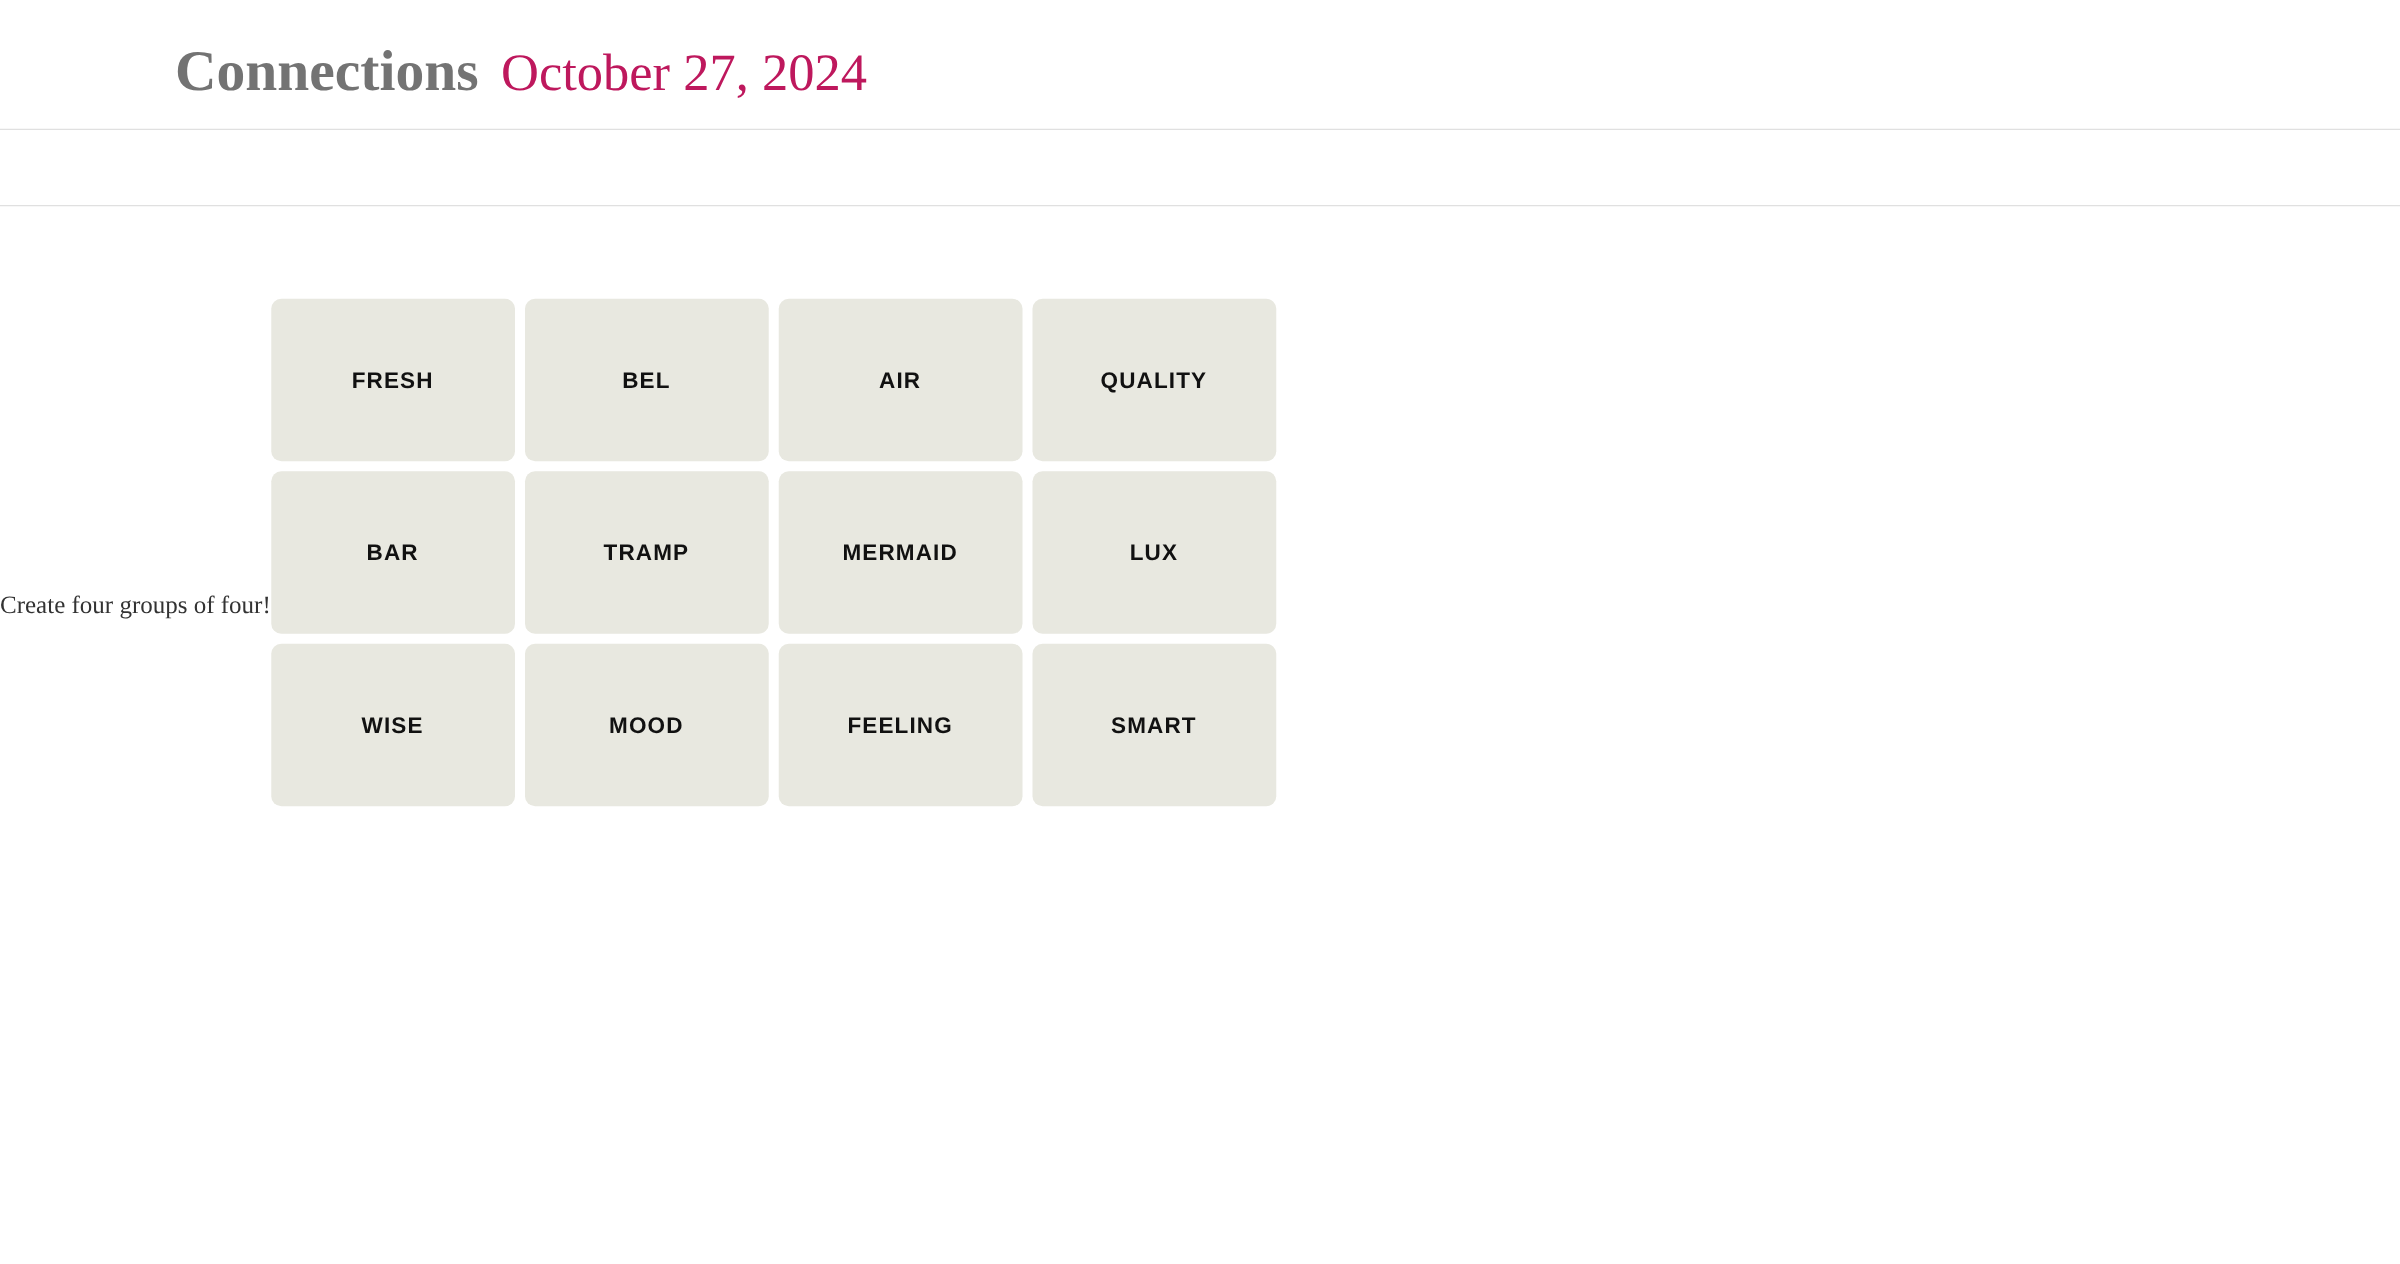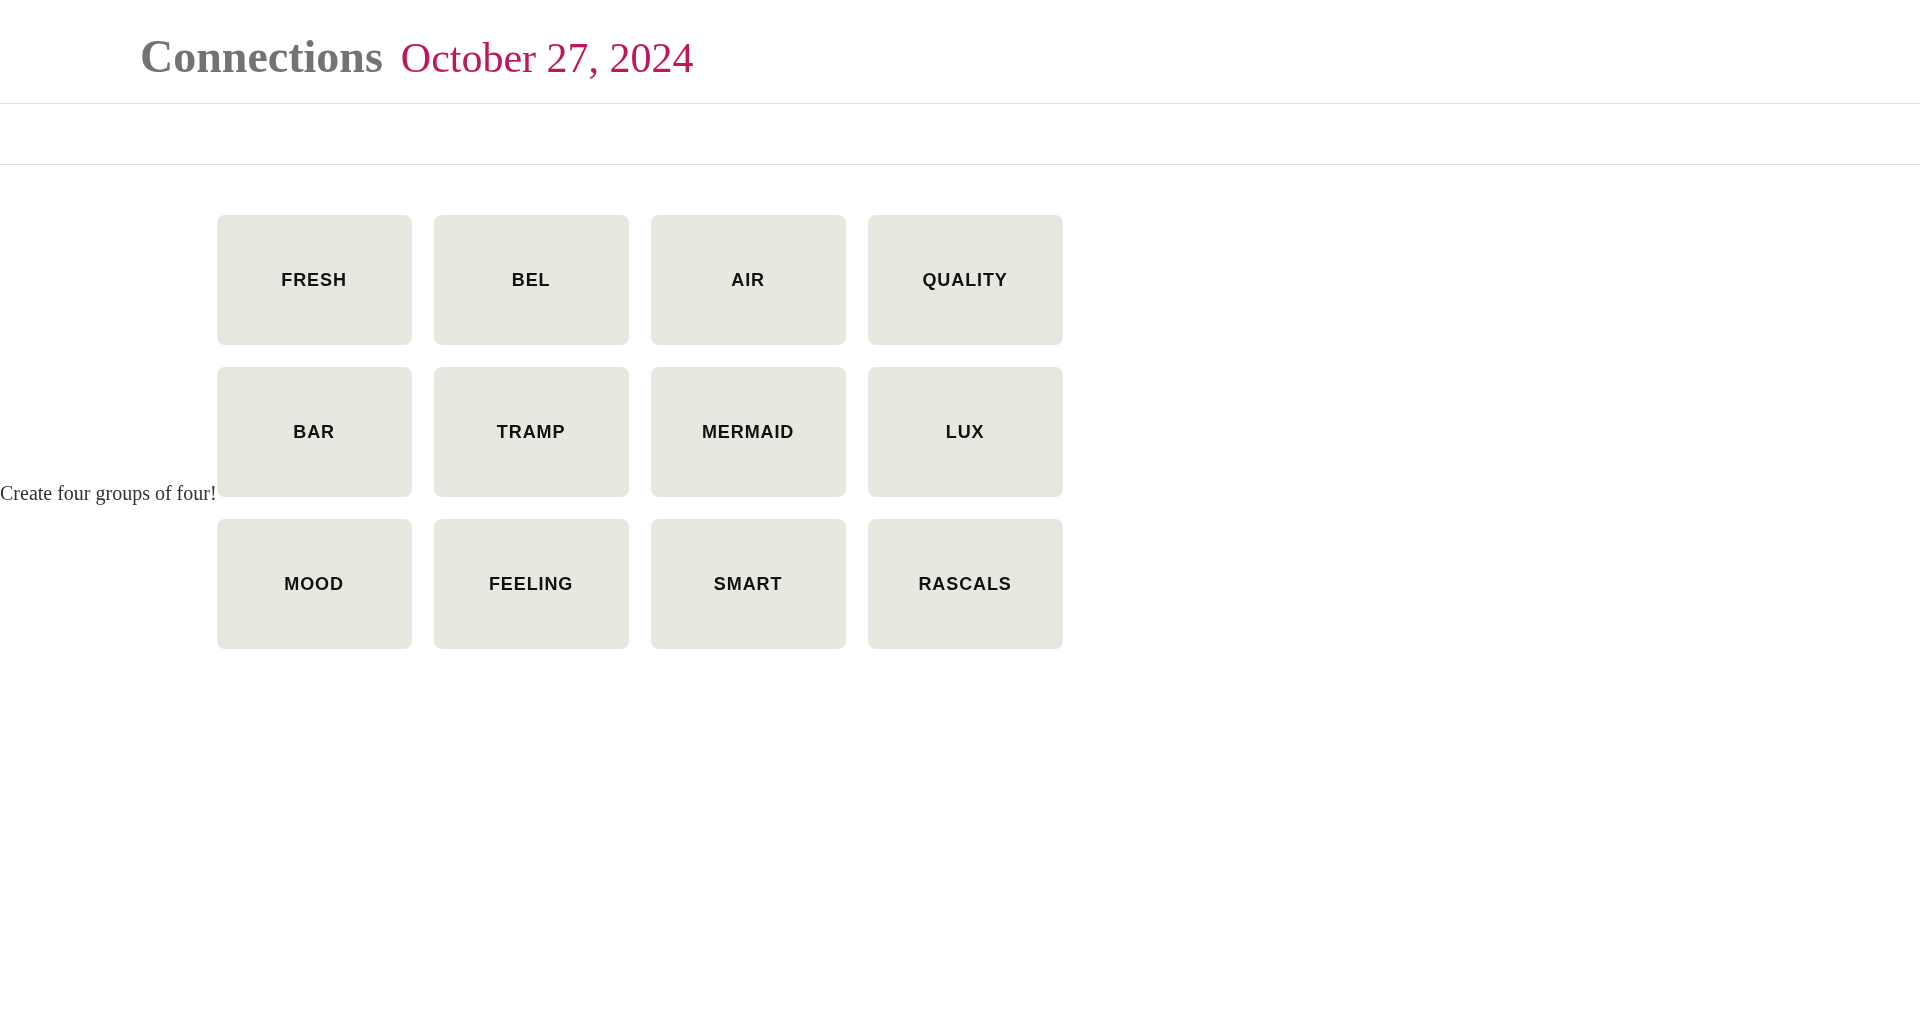--- a/index.html
+++ b/index.html
@@ -58,21 +58,22 @@
       font-size: 20px;
       color: #333333;
       font-family: 'Georgia', serif;
       margin-bottom: 30px;
     }
 
     .grid {
       display: grid;
       grid-template-columns: repeat(4, 195px);
       grid-template-rows: repeat(4, 130px);
-      gap: 22px;
+      gap: 8px;
+      margin-top: 24px;
     }
 
     .tile {
       background: #e8e8e0;
       border-radius: 8px;
       display: flex;
       align-items: center;
       justify-content: center;
       cursor: pointer;
       transition: background 0.15s;
@@ -121,25 +122,25 @@
       <div class="tile">
         <span class="tile-label">TRAMP</span>
       </div>
       <div class="tile">
         <span class="tile-label">MERMAID</span>
       </div>
       <div class="tile">
         <span class="tile-label">LUX</span>
       </div>
       <div class="tile">
+        <span class="tile-label">WISE</span>
+      </div>
+      <div class="tile">
         <span class="tile-label">MOOD</span>
       </div>
       <div class="tile">
         <span class="tile-label">FEELING</span>
       </div>
       <div class="tile">
         <span class="tile-label">SMART</span>
       </div>
-      <div class="tile">
-        <span class="tile-label">RASCALS</span>
-      </div>
     </div>
 </div>
 
 </body></html>

